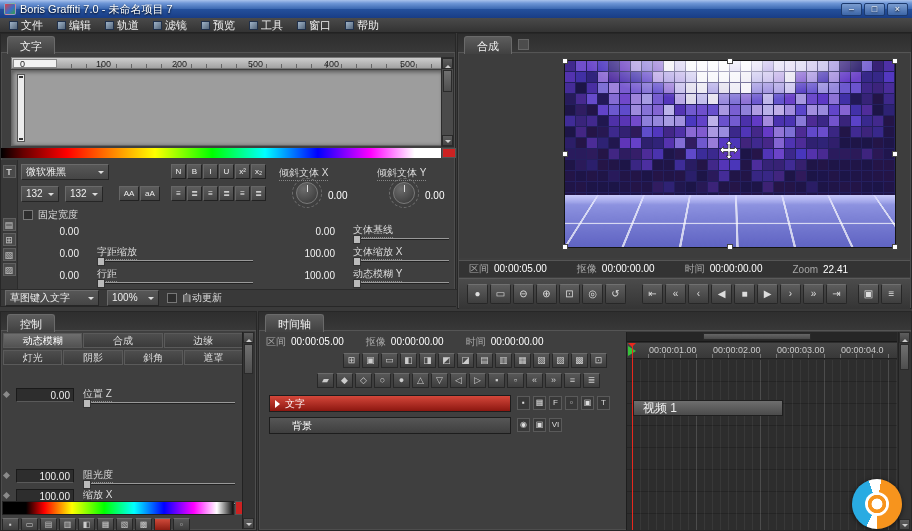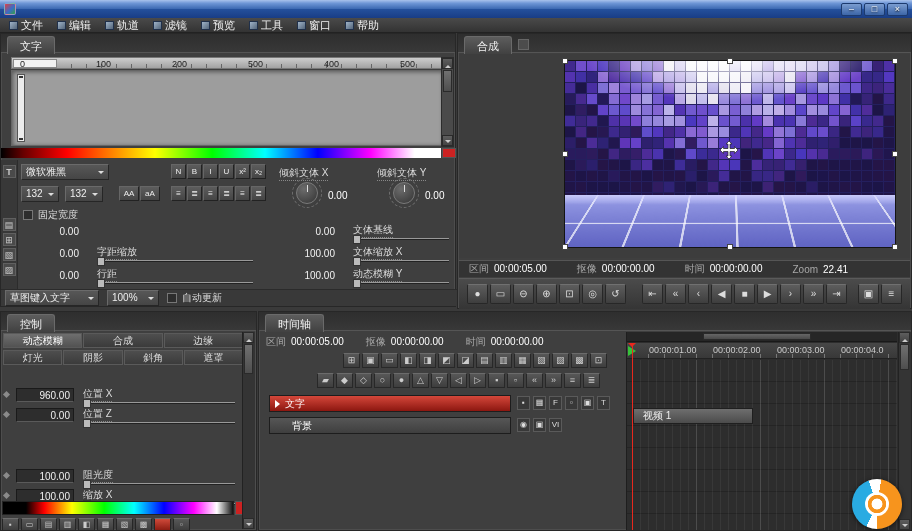--- a/index.html
+++ b/index.html
@@ -135,41 +135,42 @@
 .tl-right{position:absolute;left:367px;top:20px;right:0;bottom:0;background:#2d2d2d;border-left:1px solid #1e1e1e;overflow:hidden}
 .tl-hscroll{position:absolute;left:0;top:0;right:14px;height:10px;background:#262626;border-bottom:1px solid #191919}
 .hthumb{position:absolute;left:28%;top:1px;width:40%;height:7px;background:linear-gradient(#666,#4a4a4a);border:1px solid #2a2a2a}
 .tl-ruler{position:absolute;left:0;top:11px;right:14px;height:16px;background:linear-gradient(#474747,#383838);border-bottom:1px solid #222;font-size:9px;color:#ccc}
 .tl-ruler::after{content:"";position:absolute;left:5px;right:0;bottom:0;height:4px;background:repeating-linear-gradient(90deg,#777 0 1px,transparent 1px 16px)}
 .tl-ruler span{position:absolute;top:2px}
 .tl-ruler span:nth-of-type(1){left:22px}.tl-ruler span:nth-of-type(2){left:86px}
 .tl-ruler span:nth-of-type(3){left:150px}.tl-ruler span:nth-of-type(4){left:214px}
 .tl-inpoint{position:absolute;left:1px;top:14px;width:0;height:0;border-left:8px solid #36c33a;border-top:5px solid transparent;border-bottom:5px solid transparent;z-index:6}
 .tl-grid{position:absolute;left:0;top:28px;right:14px;bottom:0;background-image:repeating-linear-gradient(90deg,rgba(255,255,255,.05) 0 1px,transparent 1px 8px),repeating-linear-gradient(90deg,rgba(255,255,255,.10) 0 1px,transparent 1px 64px),repeating-linear-gradient(180deg,transparent 0 21px,#242424 21px 22px);background-position:5px 0}
-.clip{position:absolute;left:6px;top:76px;width:120px;height:16px;background:linear-gradient(#6e6e6e,#4b4b4b);border:1px solid #1f1f1f;font-size:10px;color:#f0f0f0;line-height:14px;padding-left:9px;z-index:3}
+.clip{position:absolute;left:6px;top:68px;width:150px;height:16px;background:linear-gradient(#6e6e6e,#4b4b4b);border:1px solid #1f1f1f;font-size:12px;color:#f0f0f0;line-height:14px;padding-left:9px;z-index:3}
 .playhead{position:absolute;left:5px;top:11px;bottom:0;width:1px;background:#e8281e;z-index:7}
 .playhead::before{content:"";position:absolute;left:-4px;top:0;border:4px solid transparent;border-top-color:#e8281e}
 .tl-vscroll{position:absolute;right:0;top:0;width:13px;bottom:0;background:#343434;border-left:1px solid #222}
 .tl-vscroll .vs-thumb{height:26px}
 
 
 .watermark{position:absolute;right:10px;bottom:2px;display:flex;align-items:center;gap:9px;z-index:99}
 .wm-logo{position:relative;width:50px;height:50px;border-radius:50%;background:conic-gradient(from 40deg,#f7941d 0 140deg,#ffffff 140deg 165deg,#29abe2 165deg 300deg,#ffffff 300deg 330deg,#f7941d 330deg);box-shadow:0 1px 5px rgba(0,0,0,.6)}
 .wm-logo::after{content:"";position:absolute;inset:13px;border-radius:50%;background:radial-gradient(circle,#fff 30%,#f7941d 34% 52%,#fff 56%)}
 .wm-title{font-size:17px;font-weight:bold;color:#f7941d;text-shadow:1px 1px 2px #000,0 0 4px rgba(255,255,255,.6);letter-spacing:1px}
 .wm-sub{display:flex;align-items:center;gap:4px;font-size:12px;color:#fff;text-shadow:1px 1px 2px #000;margin-top:2px}
 .wm-w{display:inline-block;width:14px;height:14px;border-radius:50%;background:#2e9fd8;color:#fff;font-size:10px;font-weight:bold;text-align:center;line-height:14px}
 </style>
 </head>
 <body>
 
 <div class="screen">
 
   <div class="titlebar">
     <div class="app-icon"></div>
+    <span>Boris Graffiti 7.0 - 未命名项目 7</span>
     <div class="win-btns">
 
     <div class="win-btn">–</div>
         <div class="win-btn">□</div>
         <div class="win-btn">×</div>
       </div>
   </div>
 
   <div class="menubar">
 
@@ -803,28 +804,20 @@
       <div class="ctab-row">
 
       <div class="ctab">灯光</div>
           <div class="ctab">阴影</div>
           <div class="ctab">斜角</div>
           <div class="ctab">遮罩</div>
         </div>
     </div>
     <div class="ctrl-params" id="cp-pos">
 
-    <div class="cp-row">
-          <span class="cp-key"></span>
-          <span class="cp-val">960.00</span>
-          <div class="cp-ctl">
-            <span class="cp-label">位置 X</span>
-            <div class="cp-line"></div>
-          </div>
-        </div>
         <div class="cp-row">
           <span class="cp-key"></span>
           <span class="cp-val">0.00</span>
           <div class="cp-ctl">
             <span class="cp-label">位置 Z</span>
             <div class="cp-line"></div>
           </div>
         </div>
       </div>
     <div class="ctrl-params" id="cp-other">

